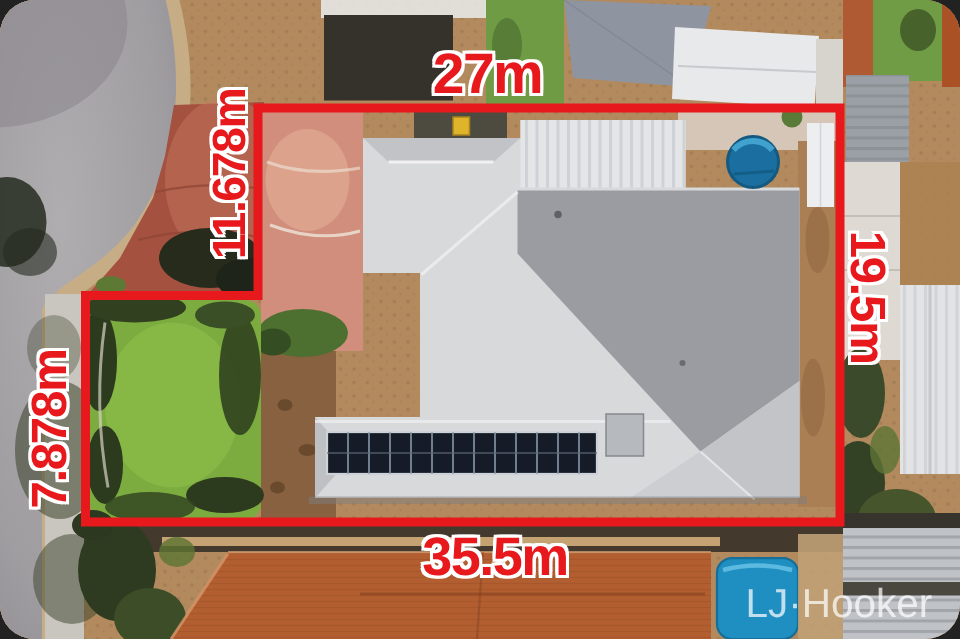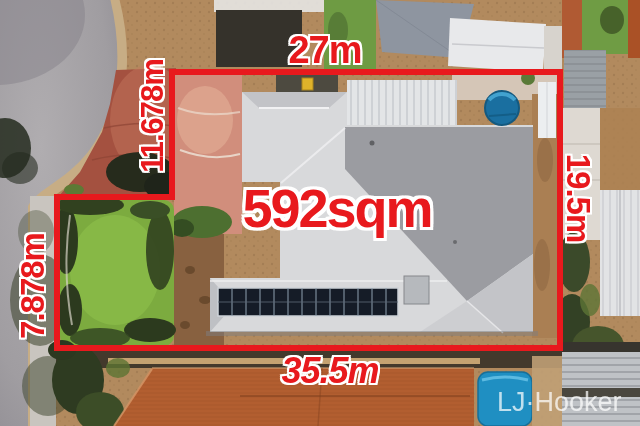--- a/index.html
+++ b/index.html
@@ -1,34 +1,35 @@
 <!DOCTYPE html>
 <html><head>
 <meta charset="utf-8">
 <style>
   html,body{margin:0;padding:0;background:#222;}
   .stage{
     position:relative;width:640px;height:426px;overflow:hidden;
     background:#b28a5e;
     font-family:"Liberation Sans","DejaVu Sans",sans-serif;
+    border-radius:23px;
   }
   .stage svg{position:absolute;left:0;top:0;display:block;}
   .dim{
     position:absolute;display:flex;align-items:center;justify-content:center;
     font-weight:bold;color:#e8191d;line-height:1;letter-spacing:-1px;
     text-shadow:-2px -2px 0 #fff,2px -2px 0 #fff,-2px 2px 0 #fff,2px 2px 0 #fff,
                 -2px 0 0 #fff,2px 0 0 #fff,0 -2px 0 #fff,0 2px 0 #fff;
     white-space:nowrap;pointer-events:none;
   }
   .dim.t  {left:255px;top:30px; width:140px;height:40px;font-size:38px;}
   .dim.lu {left:67px; top:96px; width:170px;height:40px;font-size:31px;transform:rotate(-90deg);}
   .dim.ls {left:37px; top:156px;width:140px;height:40px;font-size:36px;}
   .dim.ll {left:-53px;top:266px;width:170px;height:40px;font-size:33px;transform:rotate(-90deg);}
   .dim.r  {left:509px;top:178px;width:140px;height:40px;font-size:33px;transform:rotate(90deg);}
-  .dim.b  {left:250px;top:351px;width:160px;height:40px;font-size:36px;font-style:italic;}
+  .dim.b  {left:250px;top:351px;width:160px;height:40px;font-size:36px;}
   .dim.area{
     left:177px;top:178px;width:320px;height:60px;font-size:54px;letter-spacing:-2px;
     text-shadow:-3px -3px 0 #fff,3px -3px 0 #fff,-3px 3px 0 #fff,3px 3px 0 #fff,
                 -3px 0 0 #fff,3px 0 0 #fff,0 -3px 0 #fff,0 3px 0 #fff;
   }
   .wm{
     position:absolute;left:497px;top:385px;width:140px;height:34px;
     display:flex;align-items:center;
     font-size:27px;font-weight:normal;color:rgba(255,255,255,0.72);
     letter-spacing:0px;pointer-events:none;
@@ -213,16 +214,15 @@
     </g>
 
     <polygon points="172,72 560,72 560,348 57,348 57,197 172,197" fill="none" stroke="#e8191d" stroke-width="6" stroke-linejoin="miter"></polygon>
   </svg>
 
   <div class="dim t">27m</div>
   <div class="dim lu">11.678m</div>
   <div class="dim ll">7.878m</div>
   <div class="dim r">19.5m</div>
   <div class="dim b">35.5m</div>
-  <div class="dim area">592sqm</div>
 
   <div class="wm">LJ·Hooker</div>
 </div>
 
 </body></html>

